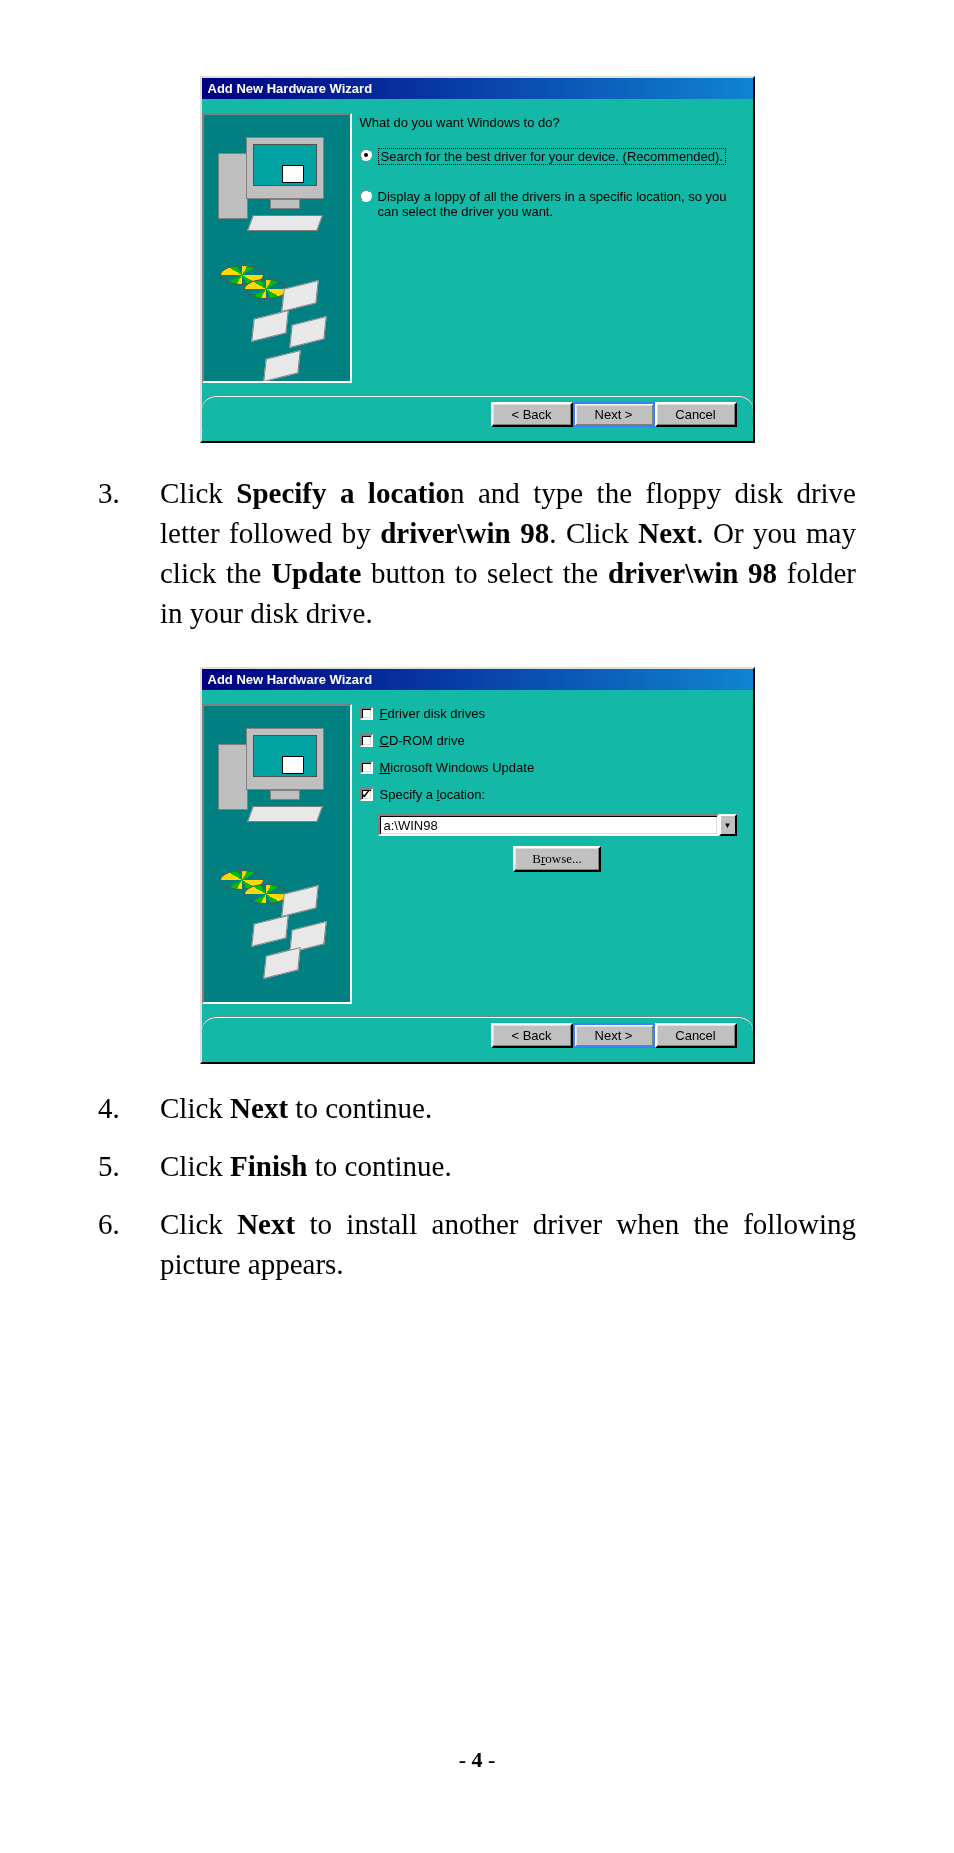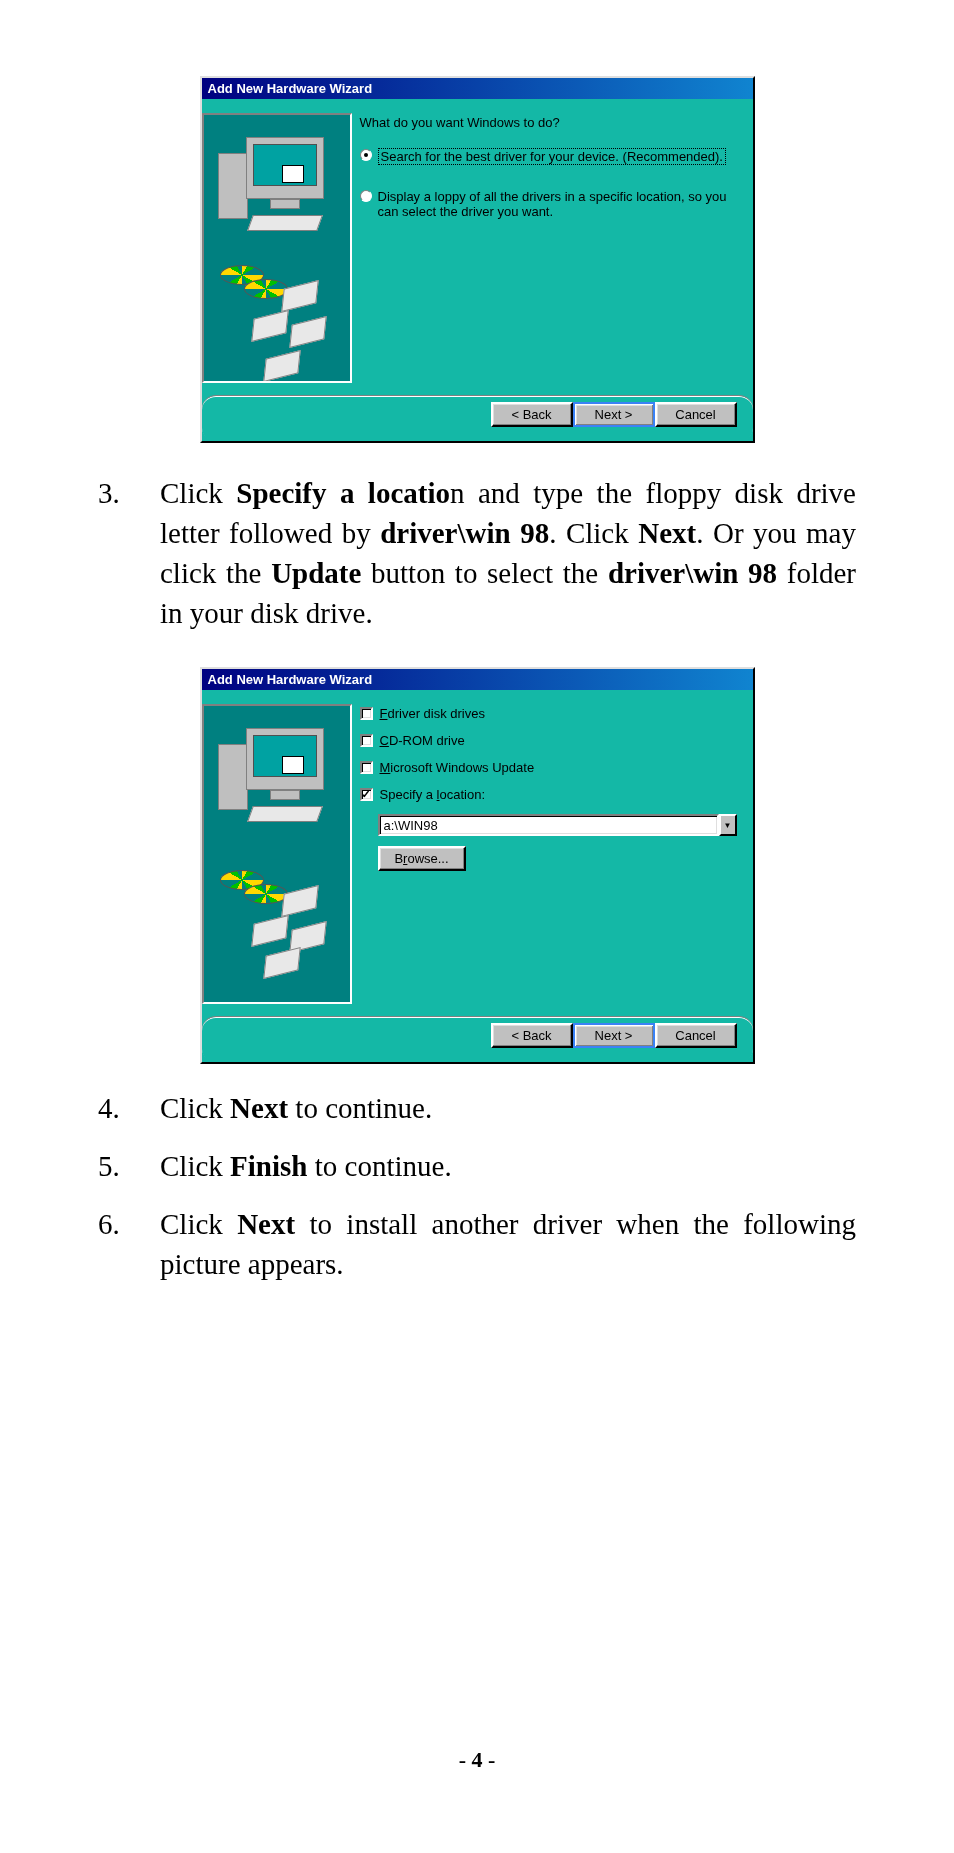--- a/index.html
+++ b/index.html
@@ -114,21 +114,21 @@
     min-width:82px; padding:3px 10px; text-align:center;
     background:#c0c0c0;
     border:2px solid; border-color:#fff #000 #000 #fff;
     box-shadow: inset -1px -1px 0 #808080, inset 1px 1px 0 #dfdfdf;
     font: inherit; font-size:13px; cursor:default;
   }
   .win98-button.default {
     border:2px solid #3b82f6;
     box-shadow: inset 1px 1px 0 #fff, inset -1px -1px 0 #808080, inset 2px 2px 0 #dfdfdf;
   }
-  .browse-row { display:flex; justify-content:flex-start; margin-left:18px; }
+  .browse-row { display:flex; justify-content:center; margin-left:18px;font-family:Liberation Serif, serif; }
 
   
   .art-monitor-grp { position:absolute; top:14px; left:14px; width:120px; height:100px; }
   .art-tower { position:absolute; left:0; top:24px; width:30px; height:66px; background:#bfbfbf; border:1px solid #808080; }
   .art-monitor { position:absolute; left:28px; top:8px; width:78px; height:62px; background:#bfbfbf; border:1px solid #808080; }
   .art-screen { position:absolute; left:6px; top:6px; right:6px; bottom:12px; background:#00a2a2; border:1px solid #505050; }
   .art-icon { position:absolute; left:28px; top:20px; width:22px; height:18px; background:#fff; border:1px solid #000; }
   .art-stand { position:absolute; left:52px; top:70px; width:30px; height:10px; background:#bfbfbf; border:1px solid #808080; }
   .art-kbd { position:absolute; left:32px; top:86px; width:70px; height:16px; background:#e8e8e8; border:1px solid #808080; transform:skewX(-20deg); }
   .art-disc { position:absolute; width:44px; height:20px; border-radius:50%; background:repeating-conic-gradient(#ffd800 0 30deg,#00c000 30deg 60deg,#008080 60deg 90deg); border:1px solid #555; }

